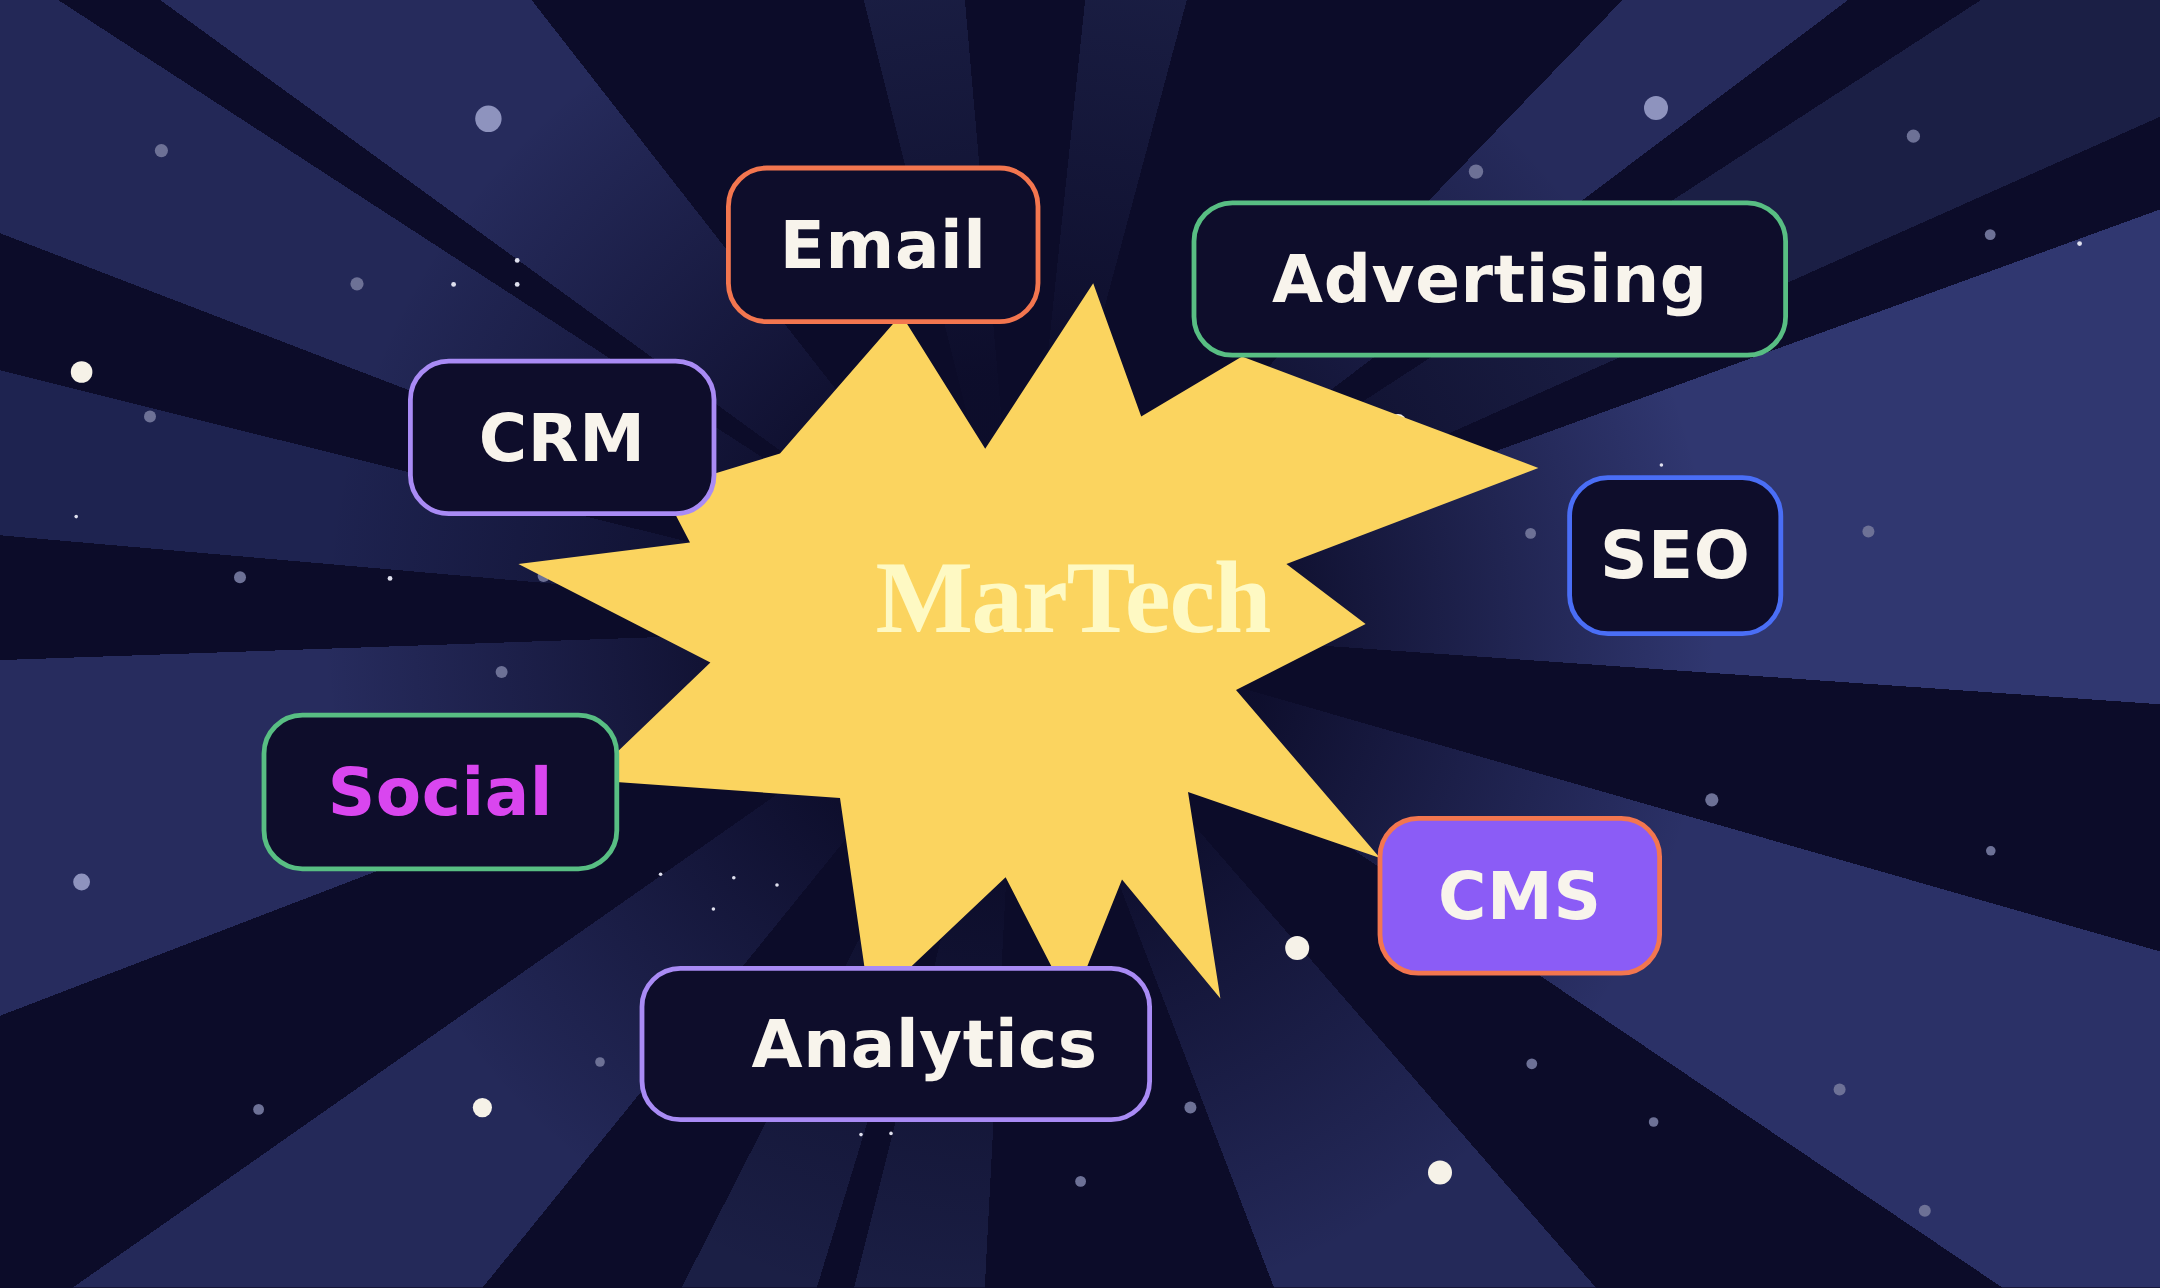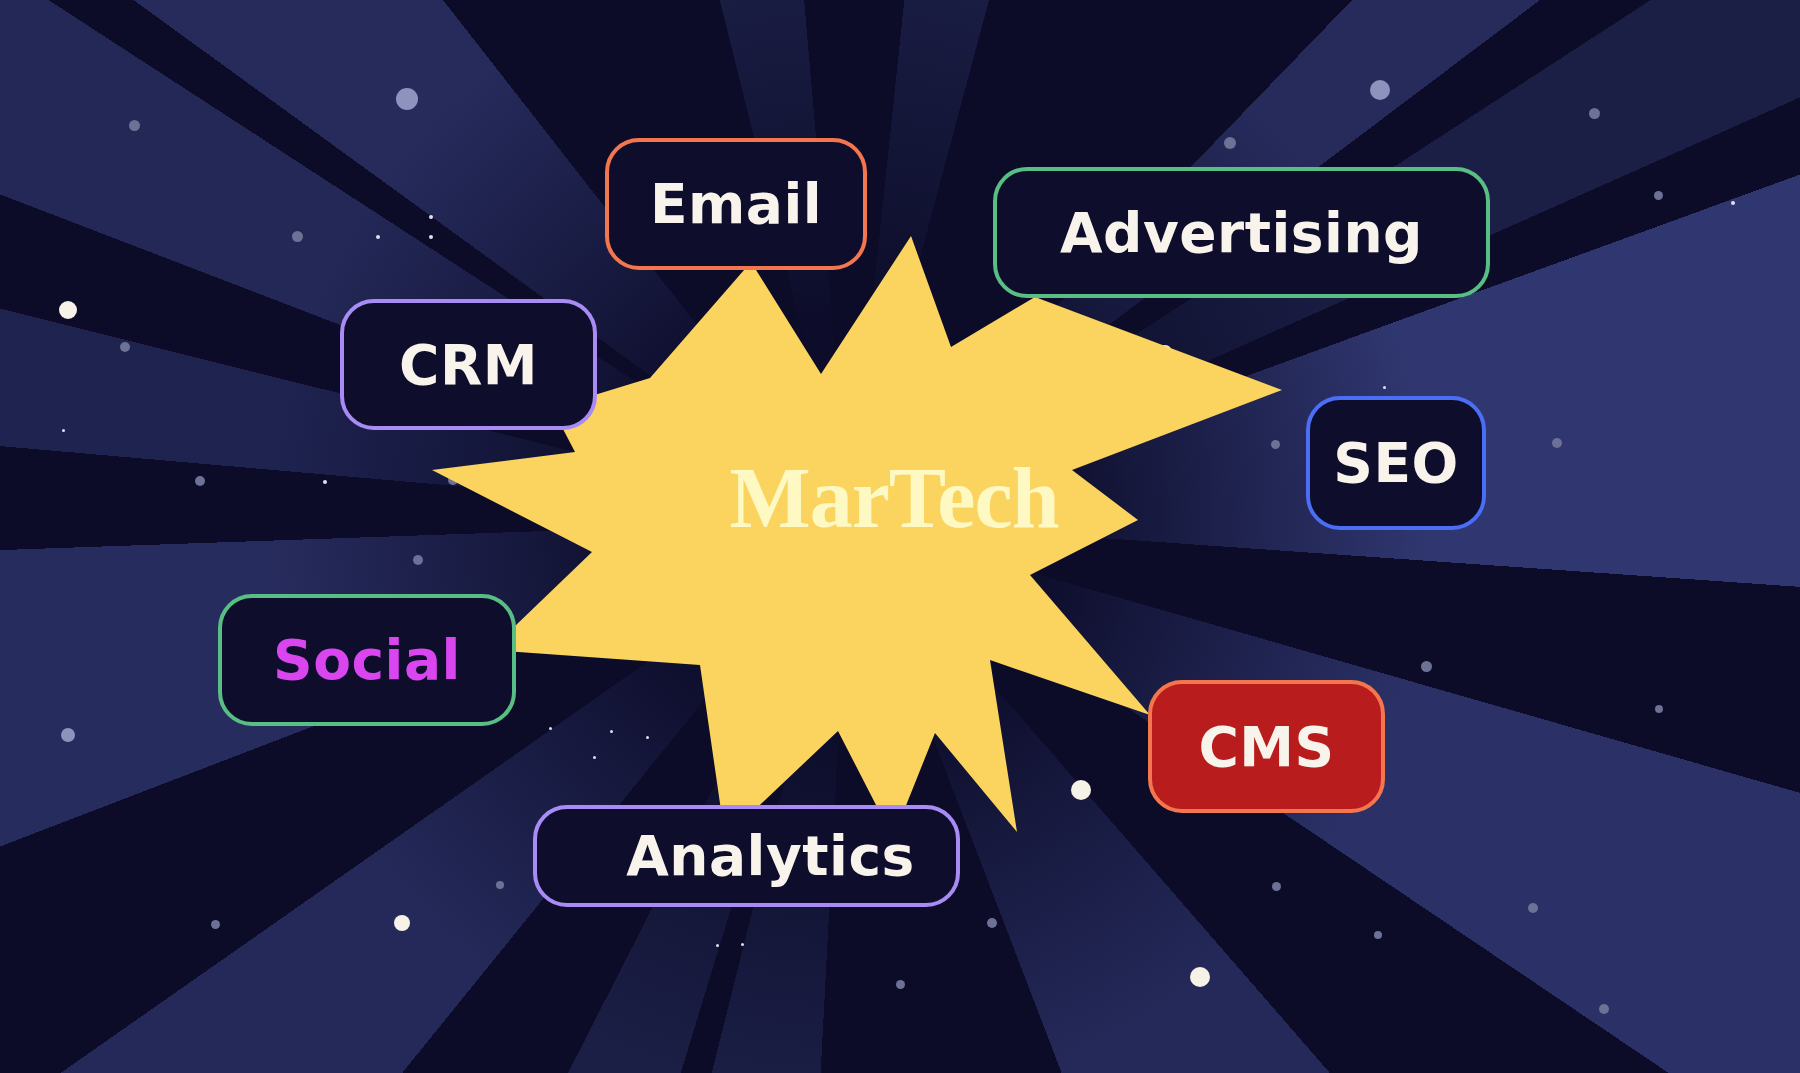--- a/index.html
+++ b/index.html
@@ -70,21 +70,21 @@
     border:4px solid #fff;border-radius:34px;
     display:flex;align-items:center;justify-content:center;
     font-weight:700;font-size:55px;letter-spacing:0.5px;
   }
   .badge-email     {left:605px; top:138px; width:262px; height:132px;}
   .badge-advertising{left:993px; top:167px; width:497px; height:131px;}
   .badge-crm       {left:340px; top:299px; width:257px; height:131px;}
   .badge-seo       {left:1306px;top:396px; width:180px; height:134px;}
   .badge-social    {left:218px; top:594px; width:298px; height:132px;}
   .badge-cms       {left:1148px;top:680px; width:237px; height:133px;}
-  .badge-analytics {left:533px; top:805px; width:427px; height:102px;padding-left:48px;}
+  .badge-analytics {left:533px; top:805px; width:427px; height:130px;padding-left:48px;}
 </style>
 </head>
 <body style="background: rgb(12, 12, 41);">
 
 <div class="stage">
 
   <div class="rays"></div>
   <div class="rays-dim"></div>
 
   <div id="dots-layer">
@@ -148,20 +148,20 @@
   </div>
   <div class="badge badge-advertising" style="border-color: rgb(88, 190, 131); background: rgb(14, 13, 43); color: rgb(248, 244, 236);">
     <span>Advertising</span>
   </div>
   <div class="badge badge-seo" style="border-color: rgb(74, 110, 246); background: rgb(14, 13, 43); color: rgb(248, 244, 236);">
     <span>SEO</span>
   </div>
   <div class="badge badge-social" style="border-color: rgb(88, 190, 131); background: rgb(14, 13, 43); color: #d946ef;">
     <span>Social</span>
   </div>
-  <div class="badge badge-cms" style="border-color: rgb(243, 118, 79); background: #b91c1c; color: rgb(248, 244, 236);">
+  <div class="badge badge-cms" style="border-color: rgb(243, 118, 79); background: #8b5cf6; color: rgb(248, 244, 236);">
     <span>CMS</span>
   </div>
   <div class="badge badge-analytics" style="border-color: rgb(169, 139, 245); background: rgb(14, 13, 43); color: rgb(248, 244, 236);">
     <span>Analytics</span>
   </div>
 
 </div>
 
 </body></html>

